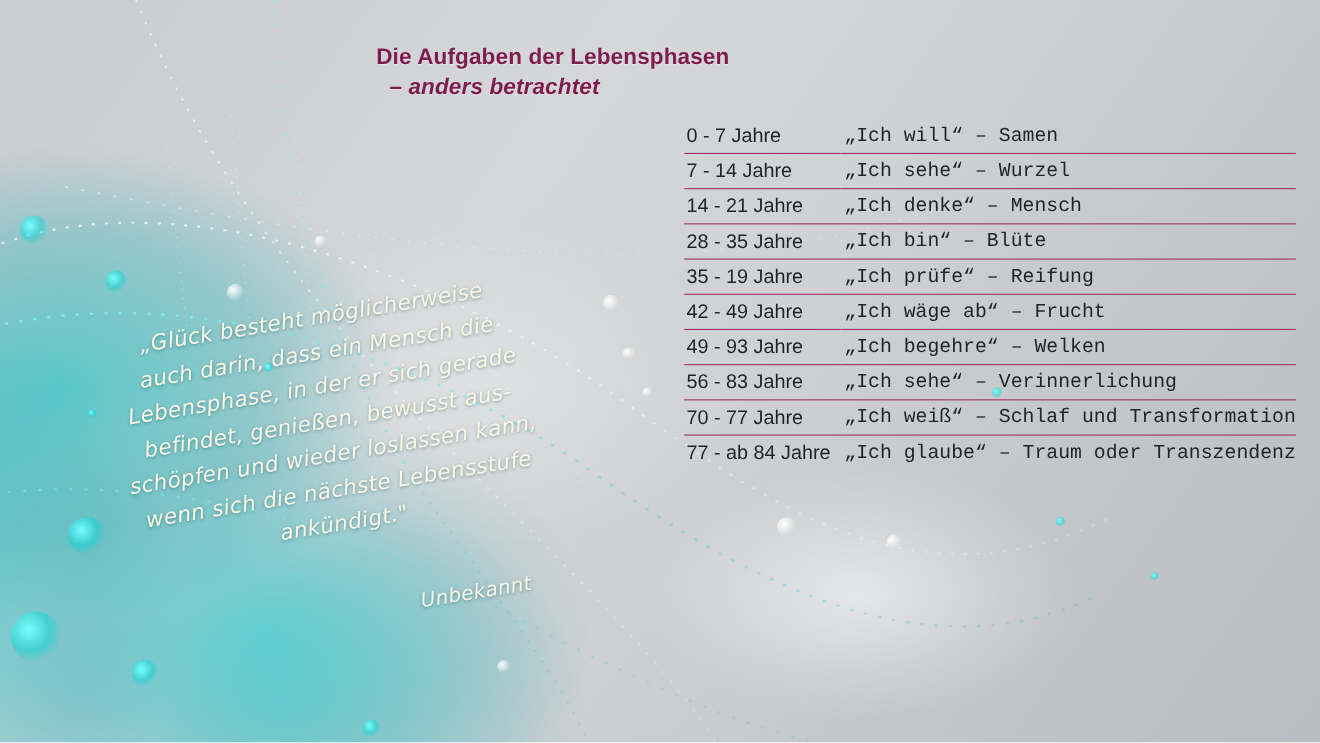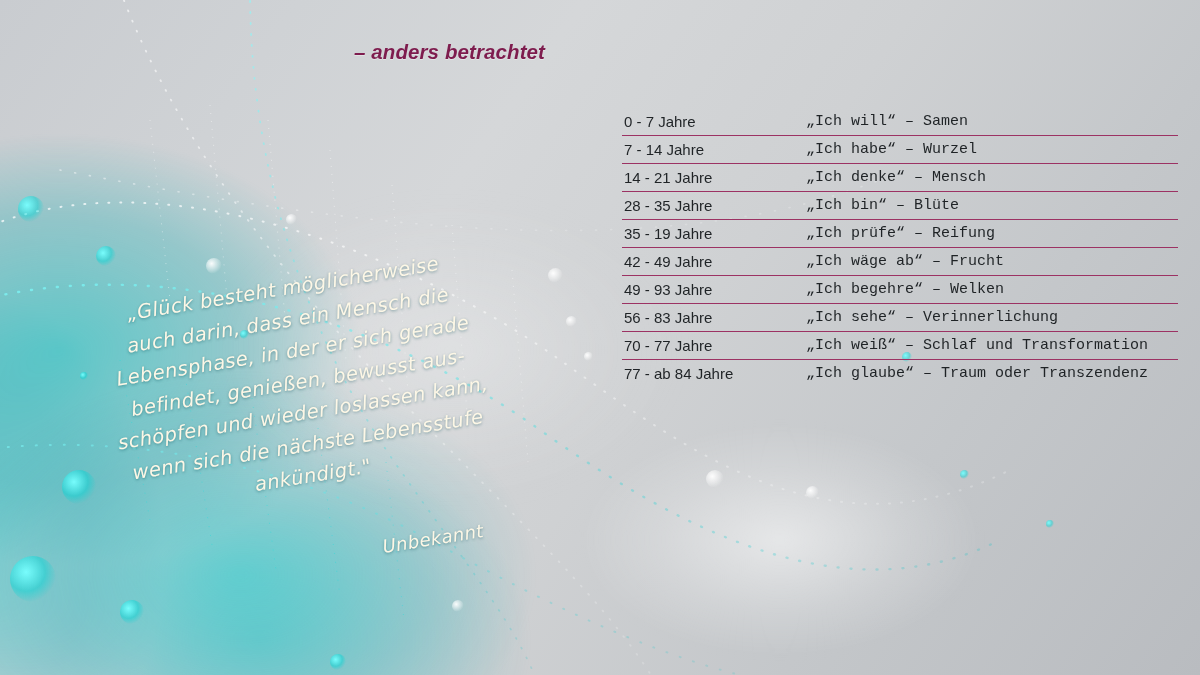--- a/index.html
+++ b/index.html
@@ -74,21 +74,21 @@
     text-shadow: 0 1px 0 rgba(255,255,255,0.35);
   }
   .title-line2 { padding-left: 12px; font-style: italic; }
 
   
   .phase-table {
     position: absolute;
     left: 622px; top: 108px;
     width: 556px;
     border-collapse: collapse;
-    font-size: 15px;
+    font-size: 18px;
     color: #1f2326;
   }
   .phase-table td {
     border-bottom: 1px solid #9c3263;
     padding: 5px 0 5px 0;
     vertical-align: middle;
     white-space: nowrap;
   }
   .phase-table td.age { width: 180px; padding-left: 2px; }
   .phase-table td.motto { padding-left: 4px; font-family: Liberation Mono, monospace; }
@@ -185,32 +185,33 @@
     <div class="bokeh teal" style="left:902px; top:352px; width:10px; height:10px;"></div>
     <div class="bokeh teal" style="left:960px; top:470px; width:9px;  height:9px;"></div>
     <div class="bokeh teal" style="left:1046px;top:520px; width:8px;  height:8px;"></div>
     <div class="bokeh teal" style="left:330px; top:654px; width:16px; height:16px;"></div>
     <div class="bokeh" style="left:452px; top:600px; width:12px; height:12px;"></div>
     <div class="bokeh teal" style="left:240px; top:330px; width:9px; height:9px;"></div>
     <div class="bokeh teal" style="left:80px;  top:372px; width:8px; height:8px;"></div>
   </div>
 
   <div class="title-block">
+    <div class="title-line1">Die Aufgaben der Lebensphasen</div>
     <div class="title-line2">– anders betrachtet</div>
   </div>
 
   <table class="phase-table">
     <tbody>
       <tr>
         <td class="age">0 - 7 Jahre</td>
         <td class="motto">„Ich will“ – Samen</td>
       </tr>
       <tr>
         <td class="age">7 - 14 Jahre</td>
-        <td class="motto">„Ich habe“ – Wurzel</td>
+        <td class="motto">„Ich sehe“ – Wurzel</td>
       </tr>
       <tr>
         <td class="age">14 - 21 Jahre</td>
         <td class="motto">„Ich denke“ – Mensch</td>
       </tr>
       <tr>
         <td class="age">28 - 35 Jahre</td>
         <td class="motto">„Ich bin“ – Blüte</td>
       </tr>
       <tr>

